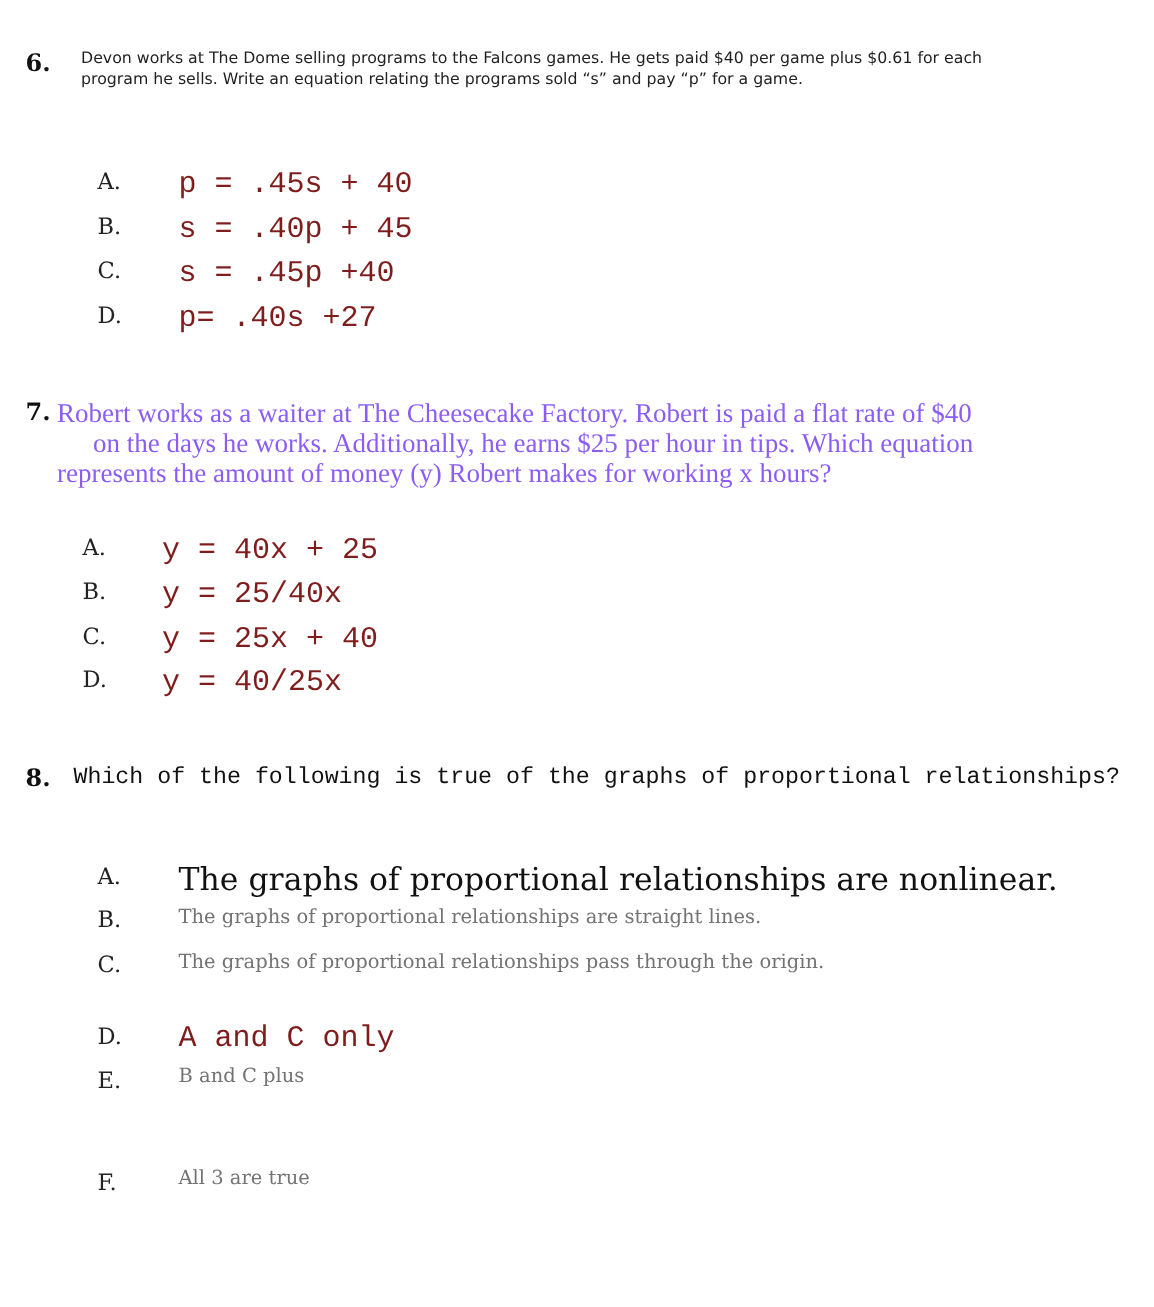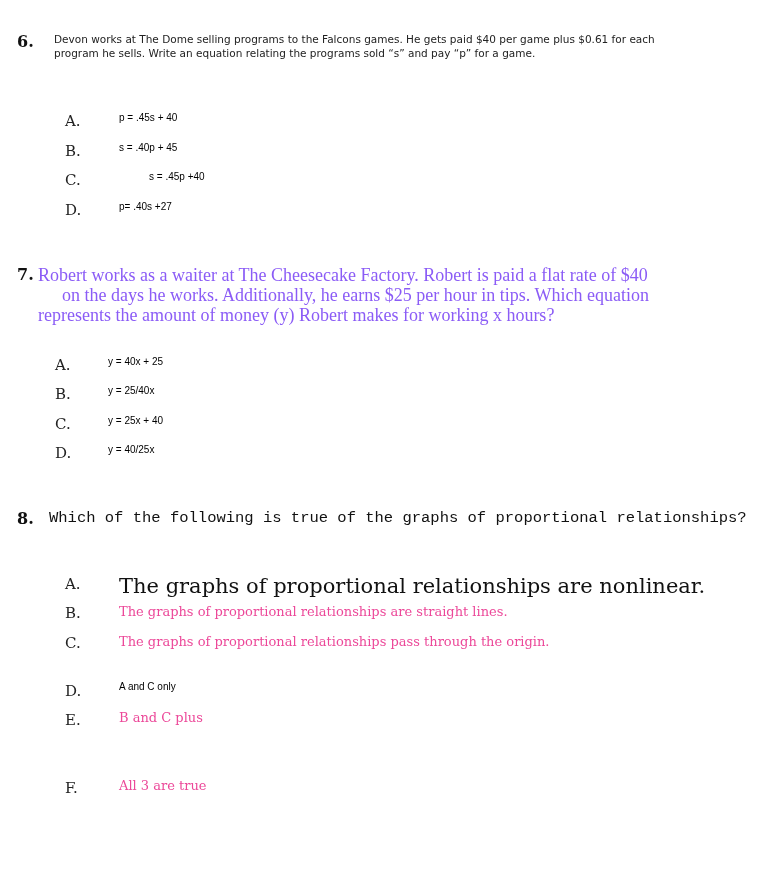--- a/index.html
+++ b/index.html
@@ -1,22 +1,22 @@
 <!DOCTYPE html>
 <html><head>
   <meta charset="utf-8">
   <style>
     html, body { margin: 0; padding: 0; background: #ffffff; }
     body { width: 769px; height: 871px; position: relative; overflow: hidden; color: #1a1a1a; }
     .abs { position: absolute; white-space: nowrap; }
     .qnum { font-family: "DejaVu Serif", serif; font-weight: bold; font-size: 16px; color: #111; }
     .q6text { font-family: "DejaVu Sans", sans-serif; font-size: 10.5px; line-height: 14px; color: #222; }
     .opt-letter { font-family: "DejaVu Serif", serif; font-size: 15px; color: #222; }
-    .opt-text { font-family: Liberation Sans, sans-serif; font-size: 10px; color: #000000; }
-    .opt-small { font-family: "DejaVu Serif", serif; font-size: 13px; color: #ec4899; }
+    .opt-text { font-family: Liberation Mono, monospace; font-size: 20px; color: #7f1d1d; }
+    .opt-small { font-family: "DejaVu Serif", serif; font-size: 13px; color: #737373; }
     .opt-big { font-family: "DejaVu Serif", serif; font-size: 21px; color: #111; }
     .q7text { font-family: "Liberation Serif", serif; font-size: 18px; line-height: 20px; color: #8b5cf6; }
     .q8text { font-family: Liberation Mono, monospace; font-size: 15.5px; color: #111; }
   </style>
 </head>
 <body>
 
 <div>
   <div class="abs qnum" style="left:17px; top:32px;">6.</div>
   <div class="abs q6text" style="left:54px; top:32px;">Devon works at The Dome selling programs to the Falcons games. He gets paid $40 per game plus $0.61 for each</div>
@@ -25,21 +25,21 @@
   <div>
     <span class="abs opt-letter" style="left:65px; top:112px;">A.</span>
     <span class="abs opt-text" style="left:119px; top:112px;">p = .45s + 40</span>
   </div>
   <div>
     <span class="abs opt-letter" style="left:65px; top:142px;">B.</span>
     <span class="abs opt-text" style="left:119px; top:142px;">s = .40p + 45</span>
   </div>
   <div>
     <span class="abs opt-letter" style="left:65px; top:171px;">C.</span>
-    <span class="abs opt-text" style="left:119px; top:171px;margin-left:30px;">s = .45p +40</span>
+    <span class="abs opt-text" style="left:119px; top:171px;">s = .45p +40</span>
   </div>
   <div>
     <span class="abs opt-letter" style="left:65px; top:201px;">D.</span>
     <span class="abs opt-text" style="left:119px; top:201px;">p= .40s +27</span>
   </div>
 </div>
 
 <div>
   <div class="abs qnum" style="left:17px; top:265px;">7.</div>
   <div class="abs q7text" style="left:38px; top:265px;">Robert works as a waiter at The Cheesecake Factory. Robert is paid a flat rate of $40</div>

